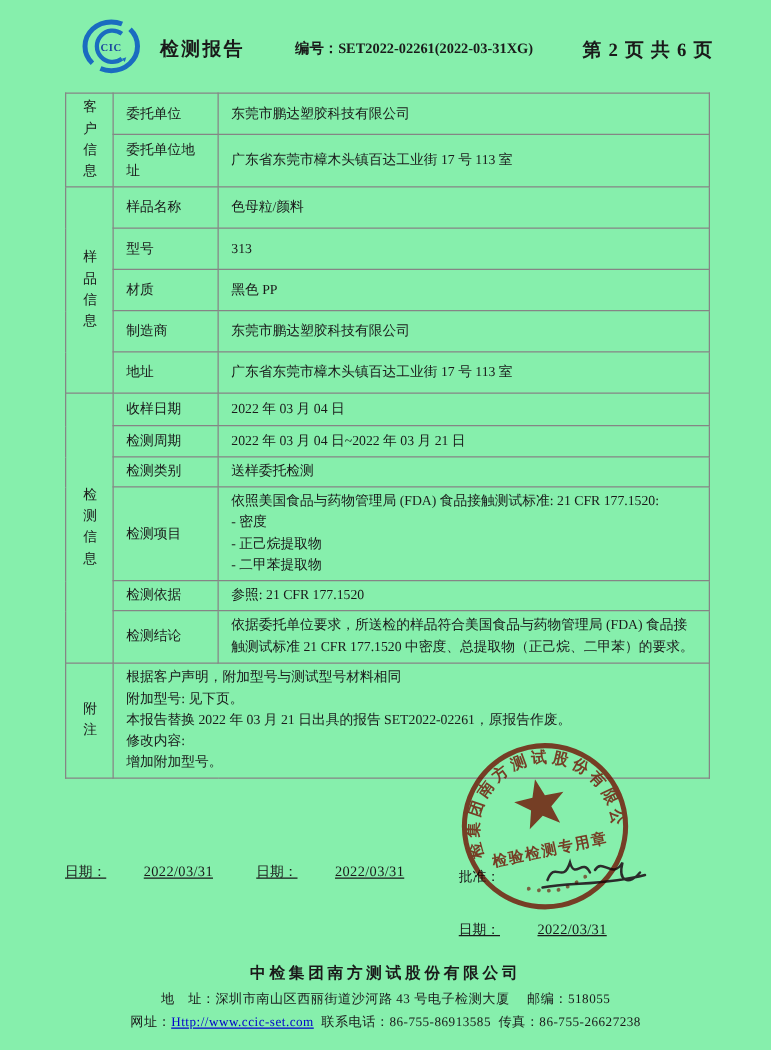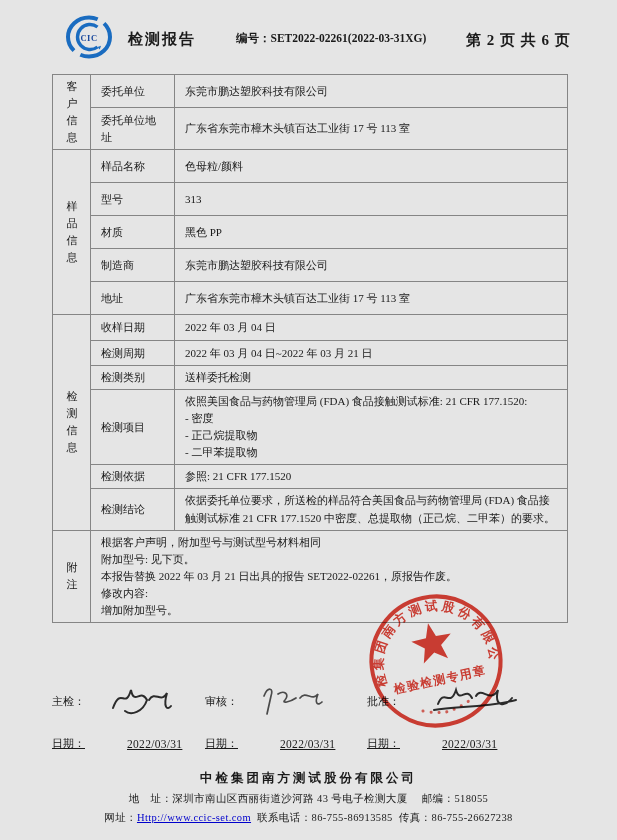--- a/index.html
+++ b/index.html
@@ -4,21 +4,21 @@
 <style>
   * { box-sizing: border-box; margin: 0; padding: 0; }
   html, body { background: #ffffff; }
   body {
     width: 617px; height: 840px;
     font-family: "Liberation Serif", "DejaVu Serif", serif;
     color: #1a1a1a;
     position: relative;
     overflow: hidden;
   }
-  .page { position: absolute; inset: 0; background: #e5e5e5; }
+  .page { position: absolute; inset: 0; background: #86efac; }
 
   
   .h-logo { position: absolute; left: 64px; top: 14px; width: 50px; height: 46px; }
   .h-title { position: absolute; left: 128px; top: 30px; font-size: 15px; font-weight: bold; letter-spacing: 2px; }
   .h-no { position: absolute; left: 236px; top: 31px; font-size: 11.5px; font-weight: bold; }
   .h-page { position: absolute; left: 466px; top: 31px; font-size: 15px; font-weight: bold; letter-spacing: 1px; }
 
   
   table.report {
     position: absolute; left: 52px; top: 74px; width: 516px;
@@ -45,21 +45,21 @@
   td.concl { line-height: 1.5; padding-top: 5px; padding-bottom: 5px; }
   td.notes { line-height: 2.05; padding-top: 4px; padding-bottom: 4px; vertical-align: middle; }
 
   
   .sig { position: absolute; left: 52px; top: 678px; width: 516px; font-size: 11px; }
   .sig-grid { display: grid; grid-template-columns: 153px 162px 201px; }
   .sig-top { display: flex; align-items: center; height: 46px; }
   .sig-role { flex: none; }
   .sig-scribble { margin-left: 16px; flex: none; }
   .sig-date-row { display: flex; align-items: center; margin-top: 12px; text-decoration: underline; }
-  .sig-date { margin-left: 42px; font-size: 11.5px; letter-spacing: .3px; }
+  .sig-date { margin-left: 30px; font-size: 11.5px; letter-spacing: .3px; }
 
   
   .stamp {
     position: absolute; left: 359px; top: 584px; width: 154px; height: 154px;
     transform: rotate(-12deg);
     opacity: .93; pointer-events: none;
     mix-blend-mode: multiply;
   }
 
   
@@ -162,38 +162,26 @@
           <div>修改内容:</div>
           <div>增加附加型号。</div>
         </td>
       </tr>
     </tbody>
   </table>
 
   <div class="sig">
     <div class="sig-grid">
       <div>
-        <div class="sig-top">
-          <span class="sig-role">主检：</span>
-          <svg class="sig-scribble" width="74" height="42" viewBox="0 0 74 42">
-            <path d="M12 28 C20 6 24 30 30 10 C33 26 40 8 46 20 C42 32 30 36 24 31 M48 20 C54 10 60 24 66 13 C62 27 66 31 70 26" fill="none" stroke="#2b2b2b" stroke-width="2" stroke-linecap="round"></path>
-          </svg>
-        </div>
         <div class="sig-date-row">
           <span>日期：</span>
           <span class="sig-date">2022/03/31</span>
         </div>
       </div>
       <div>
-        <div class="sig-top">
-          <span class="sig-role">审核：</span>
-          <svg class="sig-scribble" width="70" height="42" viewBox="0 0 70 42">
-            <path d="M10 16 C14 6 20 8 17 16 L13 34 M24 14 C30 10 36 14 31 20 C27 24 36 22 42 18 M46 18 C52 10 58 22 64 14 C60 24 64 26 68 22" fill="none" stroke="#4a4a4a" stroke-width="1.7" stroke-linecap="round"></path>
-          </svg>
-        </div>
         <div class="sig-date-row">
           <span>日期：</span>
           <span class="sig-date">2022/03/31</span>
         </div>
       </div>
       <div>
         <div class="sig-top">
           <span class="sig-role">批准：</span>
           <svg class="sig-scribble" width="104" height="42" viewBox="0 0 104 42">
             <path d="M22 24 C28 8 34 28 40 10 C44 24 50 6 56 18 M60 16 C66 6 74 24 82 10 C78 26 88 28 96 18 M18 30 C40 26 70 28 100 20" fill="none" stroke="#2b2b2b" stroke-width="2" stroke-linecap="round"></path>

